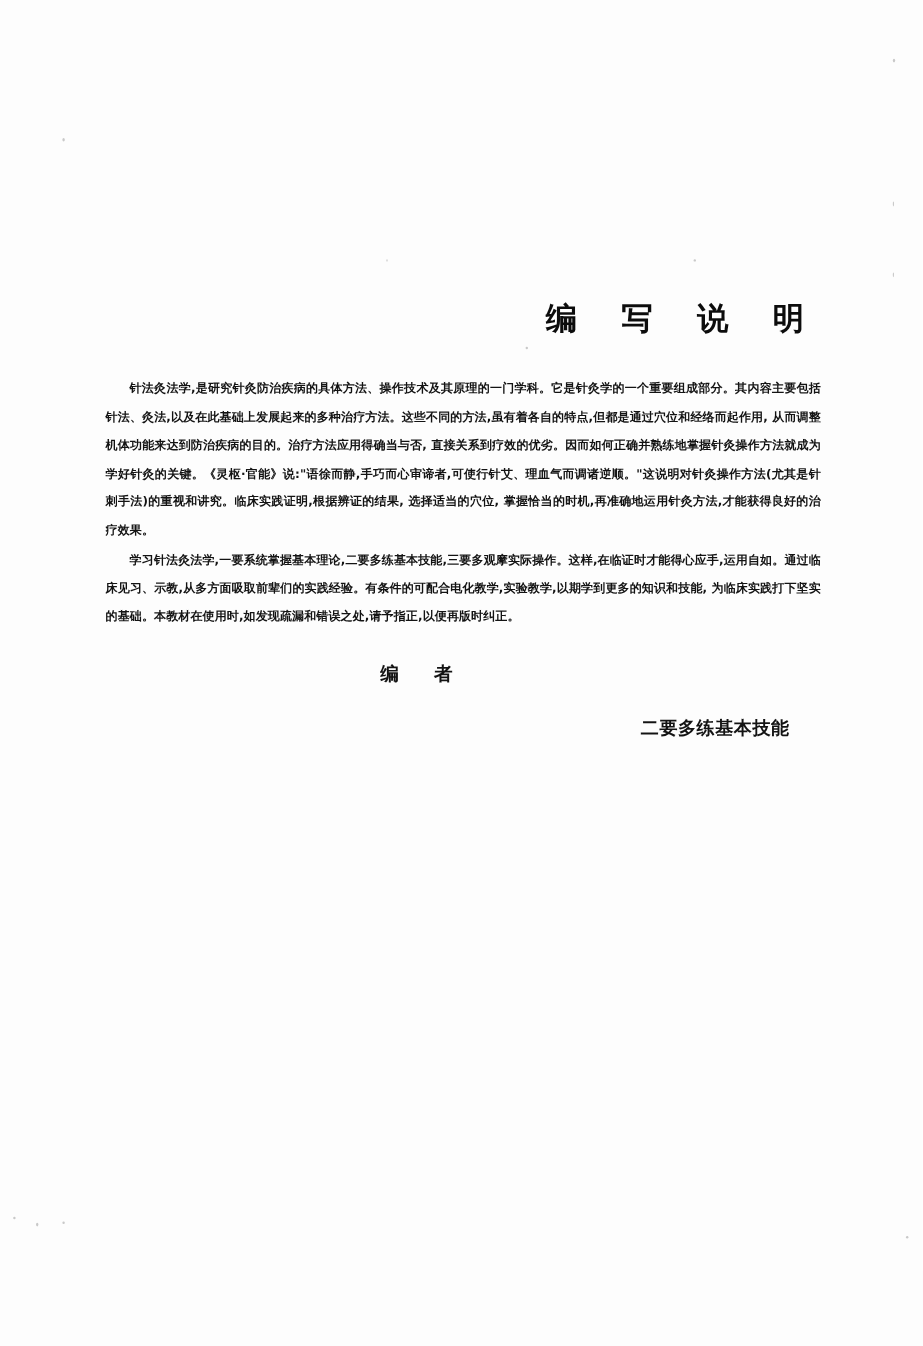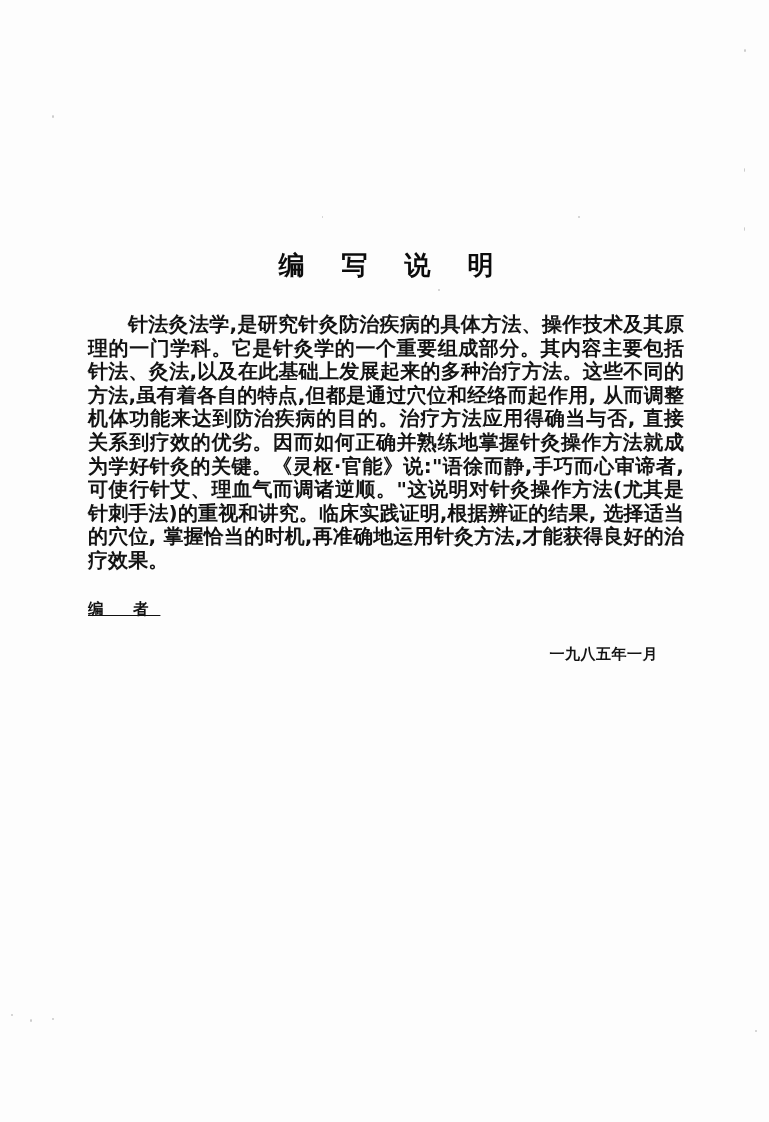--- a/index.html
+++ b/index.html
@@ -28,48 +28,47 @@
   }
 
   .content {
     position: absolute;
     left: 88px;
     top: 248px;
     width: 596px;
   }
 
   .doc-title {
-    text-align: center;
+    text-align: right;
     font-size: 26px;
     font-weight: 700;
     letter-spacing: 14px;
     text-indent: 14px;
     margin: 0 0 30px 0;
     color: #0c0c0c;
     font-family: "DejaVu Serif", "Liberation Serif", serif;
   }
 
   .para {
     margin: 0 0 1px 0;
-    font-size: 20px;
+    font-size: 10px;
     line-height: 23.6px;
     text-align: justify;
     text-justify: inter-ideograph;
     text-indent: 2em;
     font-weight: 700;
     color: #131313;
     letter-spacing: 0.1px;
     word-break: break-all;
   }
 
   .sign-block {
     margin-top: 26px;
-    text-align: left;
+    text-align: center;
     padding-right: 66px;
-    text-decoration: underline;
   }
 
   .signature {
     font-size: 15.5px;
     font-weight: 700;
     letter-spacing: 12px;
     color: #131313;
   }
 
   .date-block {
@@ -103,23 +102,24 @@
   <span class="speck" style="left:438px;top:289px;width:2px;height:2px;"></span>
 
   <div class="content">
 
     <h1 class="doc-title">编 写 说 明</h1>
 
     <p class="para">针法灸法学,是研究针灸防治疾病的具体方法、操作技术及其原理的一门学科。它是针灸学的一个重要组成部分。其内容主要包括针法、灸法,以及在此基础上发展起来的多种治疗方法。这些不同的方法,虽有着各自的特点,但都是通过穴位和经络而起作用, 从而调整机体功能来达到防治疾病的目的。治疗方法应用得确当与否, 直接关系到疗效的优劣。因而如何正确并熟练地掌握针灸操作方法就成为学好针灸的关键。《灵枢·官能》说:"语徐而静,手巧而心审谛者,可使行针艾、理血气而调诸逆顺。"这说明对针灸操作方法(尤其是针刺手法)的重视和讲究。临床实践证明,根据辨证的结果, 选择适当的穴位, 掌握恰当的时机,再准确地运用针灸方法,才能获得良好的治疗效果。</p>
 
 
 
+    <p class="para">学习针法灸法学,一要系统掌握基本理论,二要多练基本技能,三要多观摩实际操作。这样,在临证时才能得心应手,运用自如。通过临床见习、示教,从多方面吸取前辈们的实践经验。有条件的可配合电化教学,实验教学,以期学到更多的知识和技能, 为临床实践打下坚实的基础。本教材在使用时,如发现疏漏和错误之处,请予指正,以便再版时纠正。</p>
 
     <div class="sign-block">
       <span class="signature">编  者</span>
     </div>
 
     <div class="date-block">
-      <span class="date-text">一九八五年一月</span>
+      <span class="date-text">二要多练基本技能</span>
     </div>
 
   </div>
 </div>
 
 </body></html>

